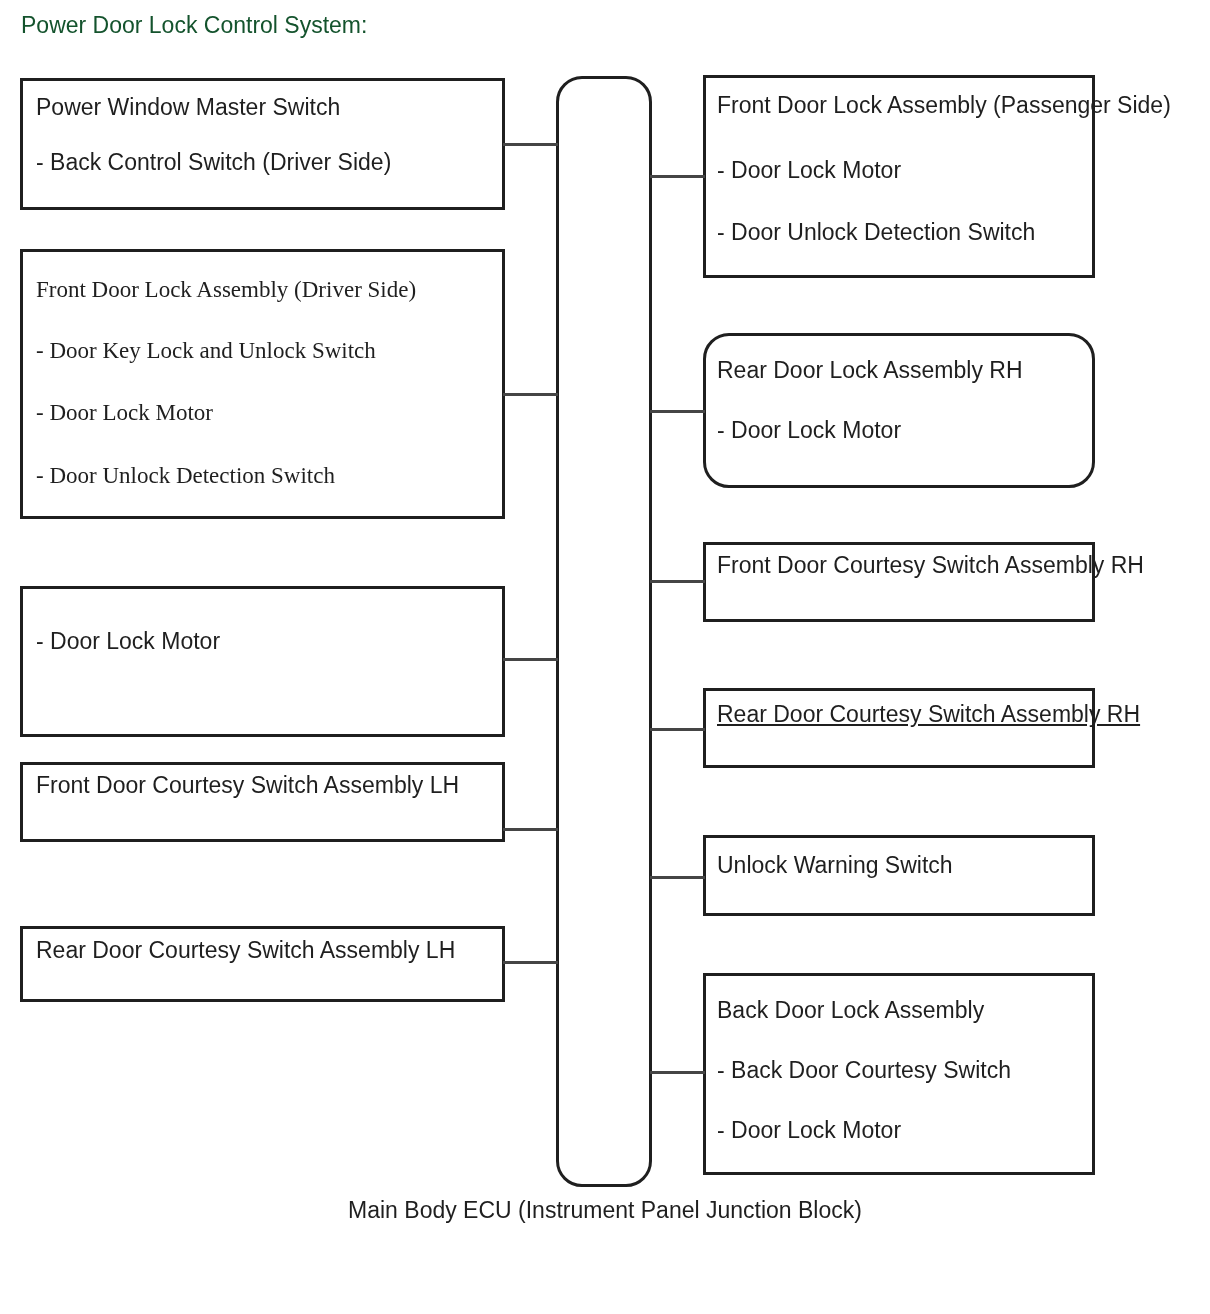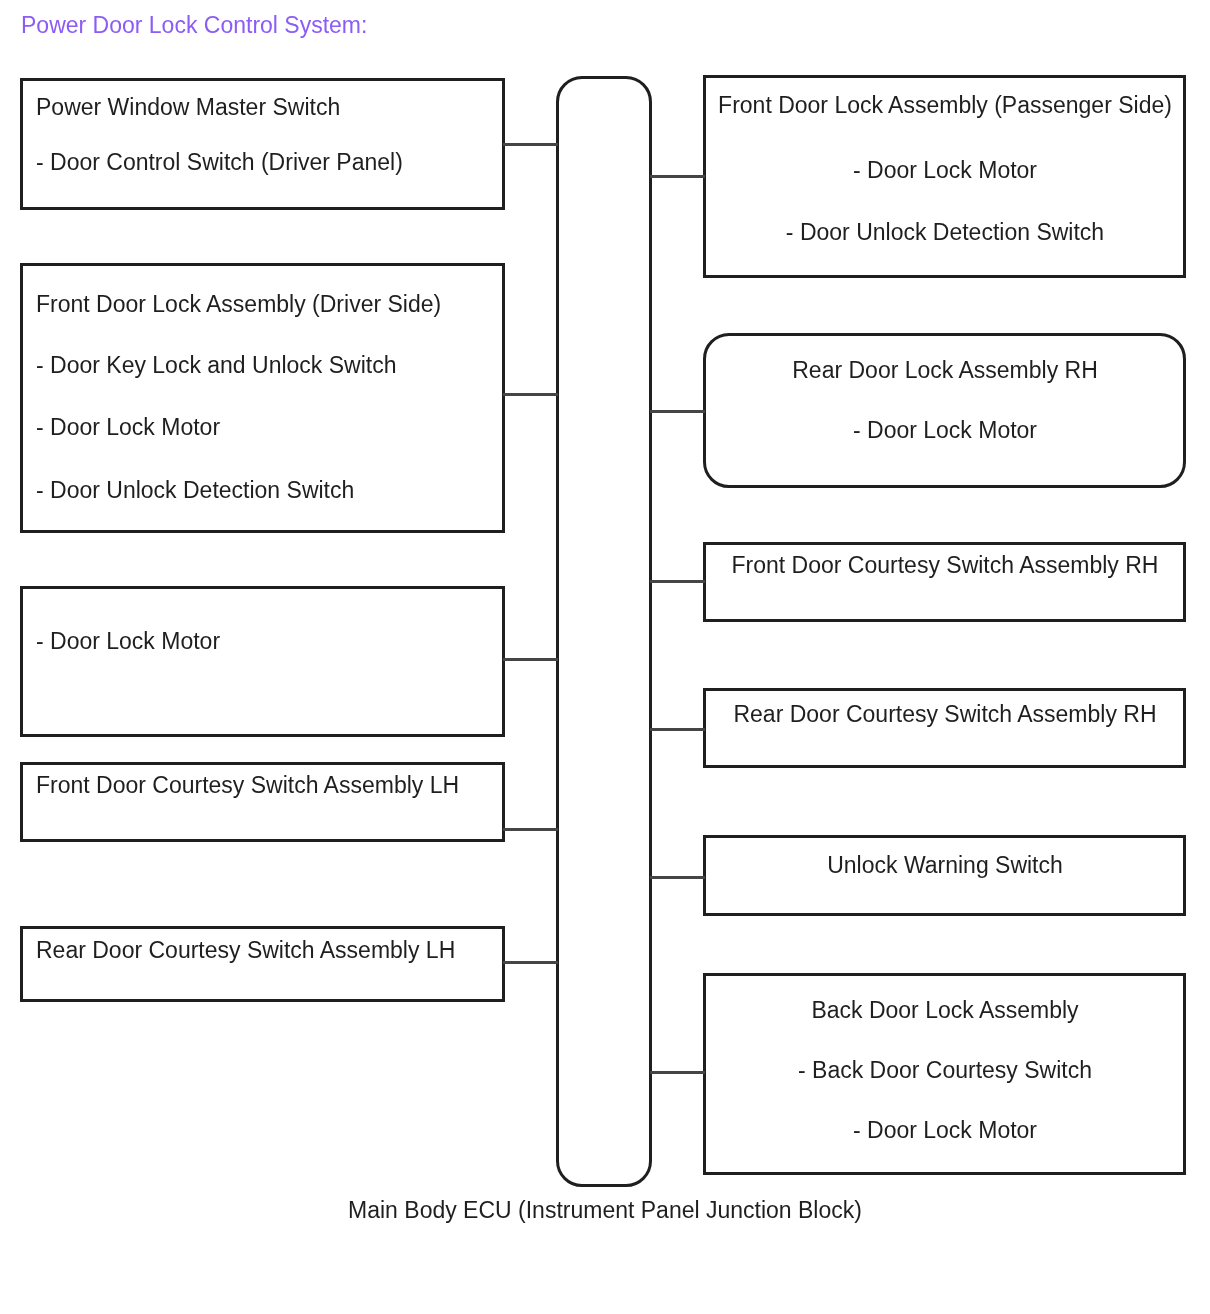--- a/index.html
+++ b/index.html
@@ -7,29 +7,29 @@
   body {
     width: 1210px; height: 1314px;
     font-family: "Liberation Sans", sans-serif;
     color: #1f1f1f;
     position: relative;
     overflow: hidden;
   }
   #canvas { position: absolute; inset: 0; background: #ffffff; }
   .page-title {
     position: absolute; left: 21px; top: 12px;
-    font-size: 23px; line-height: 26px; color: #8b5cf6;
+    font-size: 23px; line-height: 26px; color: #14532d;
   }
   .box {
     position: absolute;
     background: #ffffff;
     border: 3px solid #1f1f1f;
   }
   .box.left  { left: 20px;  width: 485px; padding-left: 13px; padding-right: 16px; }
-  .box.right { left: 703px; width: 483px; padding-left: 11px; padding-right: 10px; text-align: center; }
+  .box.right { left: 703px; width: 392px; padding-left: 11px; padding-right: 10px; }
   .ln { font-size: 23px; line-height: 26px; color: #1f1f1f; white-space: nowrap; }
   .ecu-block {
     position: absolute;
     left: 556px; top: 76px; width: 96px; height: 1111px;
     border: 3px solid #1f1f1f; border-radius: 26px;
     background: #ffffff;
   }
   .connector {
     position: absolute; height: 3px; background: #454545;
   }
@@ -42,24 +42,24 @@
 </style>
 </head>
 <body>
 
 <div id="canvas">
 
   <div class="page-title">Power Door Lock Control System:</div>
 
   <div class="box left" style="top:78px; height:132px;">
     <p class="ln" style="margin-top:13px;">Power Window Master Switch</p>
-    <p class="ln" style="margin-top:29px;">- Door Control Switch (Driver Panel)</p>
+    <p class="ln" style="margin-top:29px;">- Back Control Switch (Driver Side)</p>
   </div>
 
-  <div class="box left" style="top:263px; height:270px;">
+  <div class="box left" style="top:249px; height:270px;font-family:Liberation Serif, serif;">
     <p class="ln" style="margin-top:25px;">Front Door Lock Assembly (Driver Side)</p>
     <p class="ln" style="margin-top:35px;">- Door Key Lock and Unlock Switch</p>
     <p class="ln" style="margin-top:36px;">- Door Lock Motor</p>
     <p class="ln" style="margin-top:37px;">- Door Unlock Detection Switch</p>
   </div>
 
   <div class="box left" style="top:586px; height:151px;">
     <p class="ln" style="margin-top:39px;">- Door Lock Motor</p>
   </div>
 
@@ -81,21 +81,21 @@
 
   <div class="box right" style="top:333px; height:155px;border-radius:26px;">
     <p class="ln" style="margin-top:21px;">Rear Door Lock Assembly RH</p>
     <p class="ln" style="margin-top:34px;">- Door Lock Motor</p>
   </div>
 
   <div class="box right" style="top:542px; height:80px;">
     <p class="ln" style="margin-top:7px;">Front Door Courtesy Switch Assembly RH</p>
   </div>
 
-  <div class="box right" style="top:688px; height:80px;">
+  <div class="box right" style="top:688px; height:80px;text-decoration:underline;">
     <p class="ln" style="margin-top:10px;">Rear Door Courtesy Switch Assembly RH</p>
   </div>
 
   <div class="box right" style="top:835px; height:81px;">
     <p class="ln" style="margin-top:14px;">Unlock Warning Switch</p>
   </div>
 
   <div class="box right" style="top:973px; height:202px;">
     <p class="ln" style="margin-top:21px;">Back Door Lock Assembly</p>
     <p class="ln" style="margin-top:34px;">- Back Door Courtesy Switch</p>

